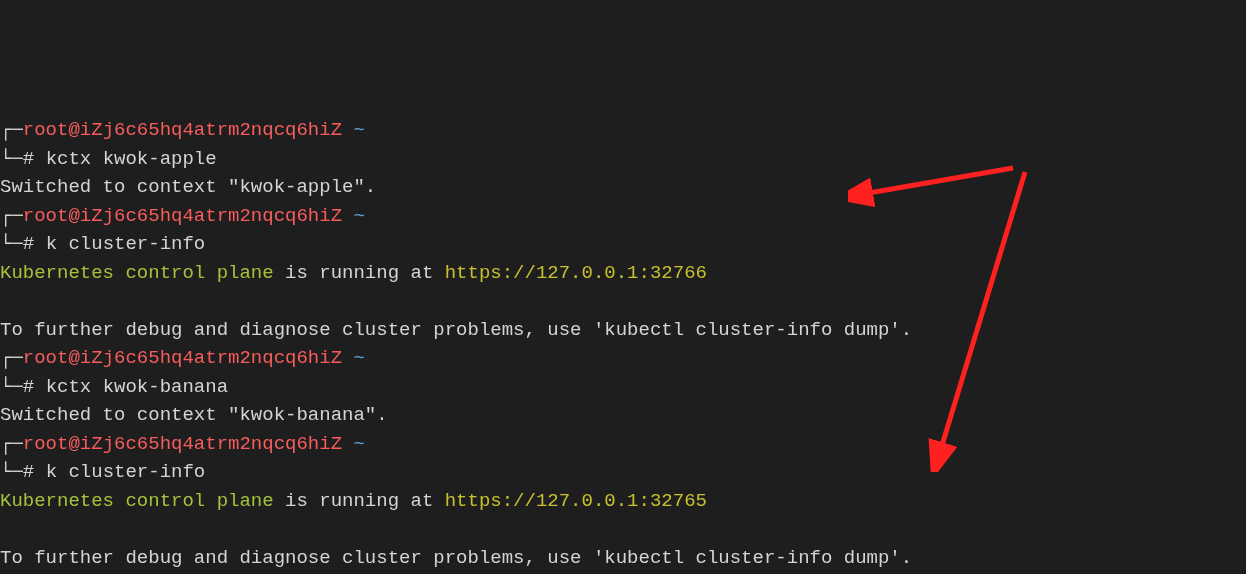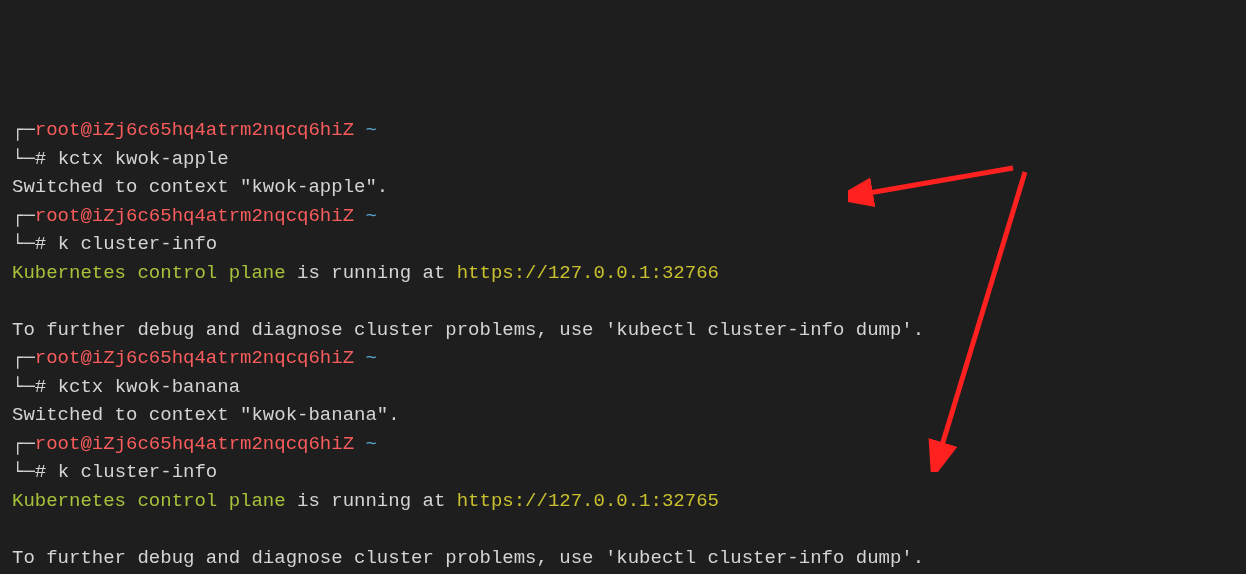--- a/index.html
+++ b/index.html
@@ -13,21 +13,21 @@
       font-size: 19px;
       line-height: 1.5;
       color: #d4d4d4;
       white-space: pre;
       position: relative;
       width: 1246px;
       height: 574px;
       overflow: hidden;
     }
     .terminal {
-      padding: 2px 12px;
+      padding: 2px 0;
     }
     .prompt-user {
       color: #f95c5c;
     }
     .prompt-tilde {
       color: #56a8d0;
     }
     .prompt-bracket {
       color: #d4d4d4;
     }

